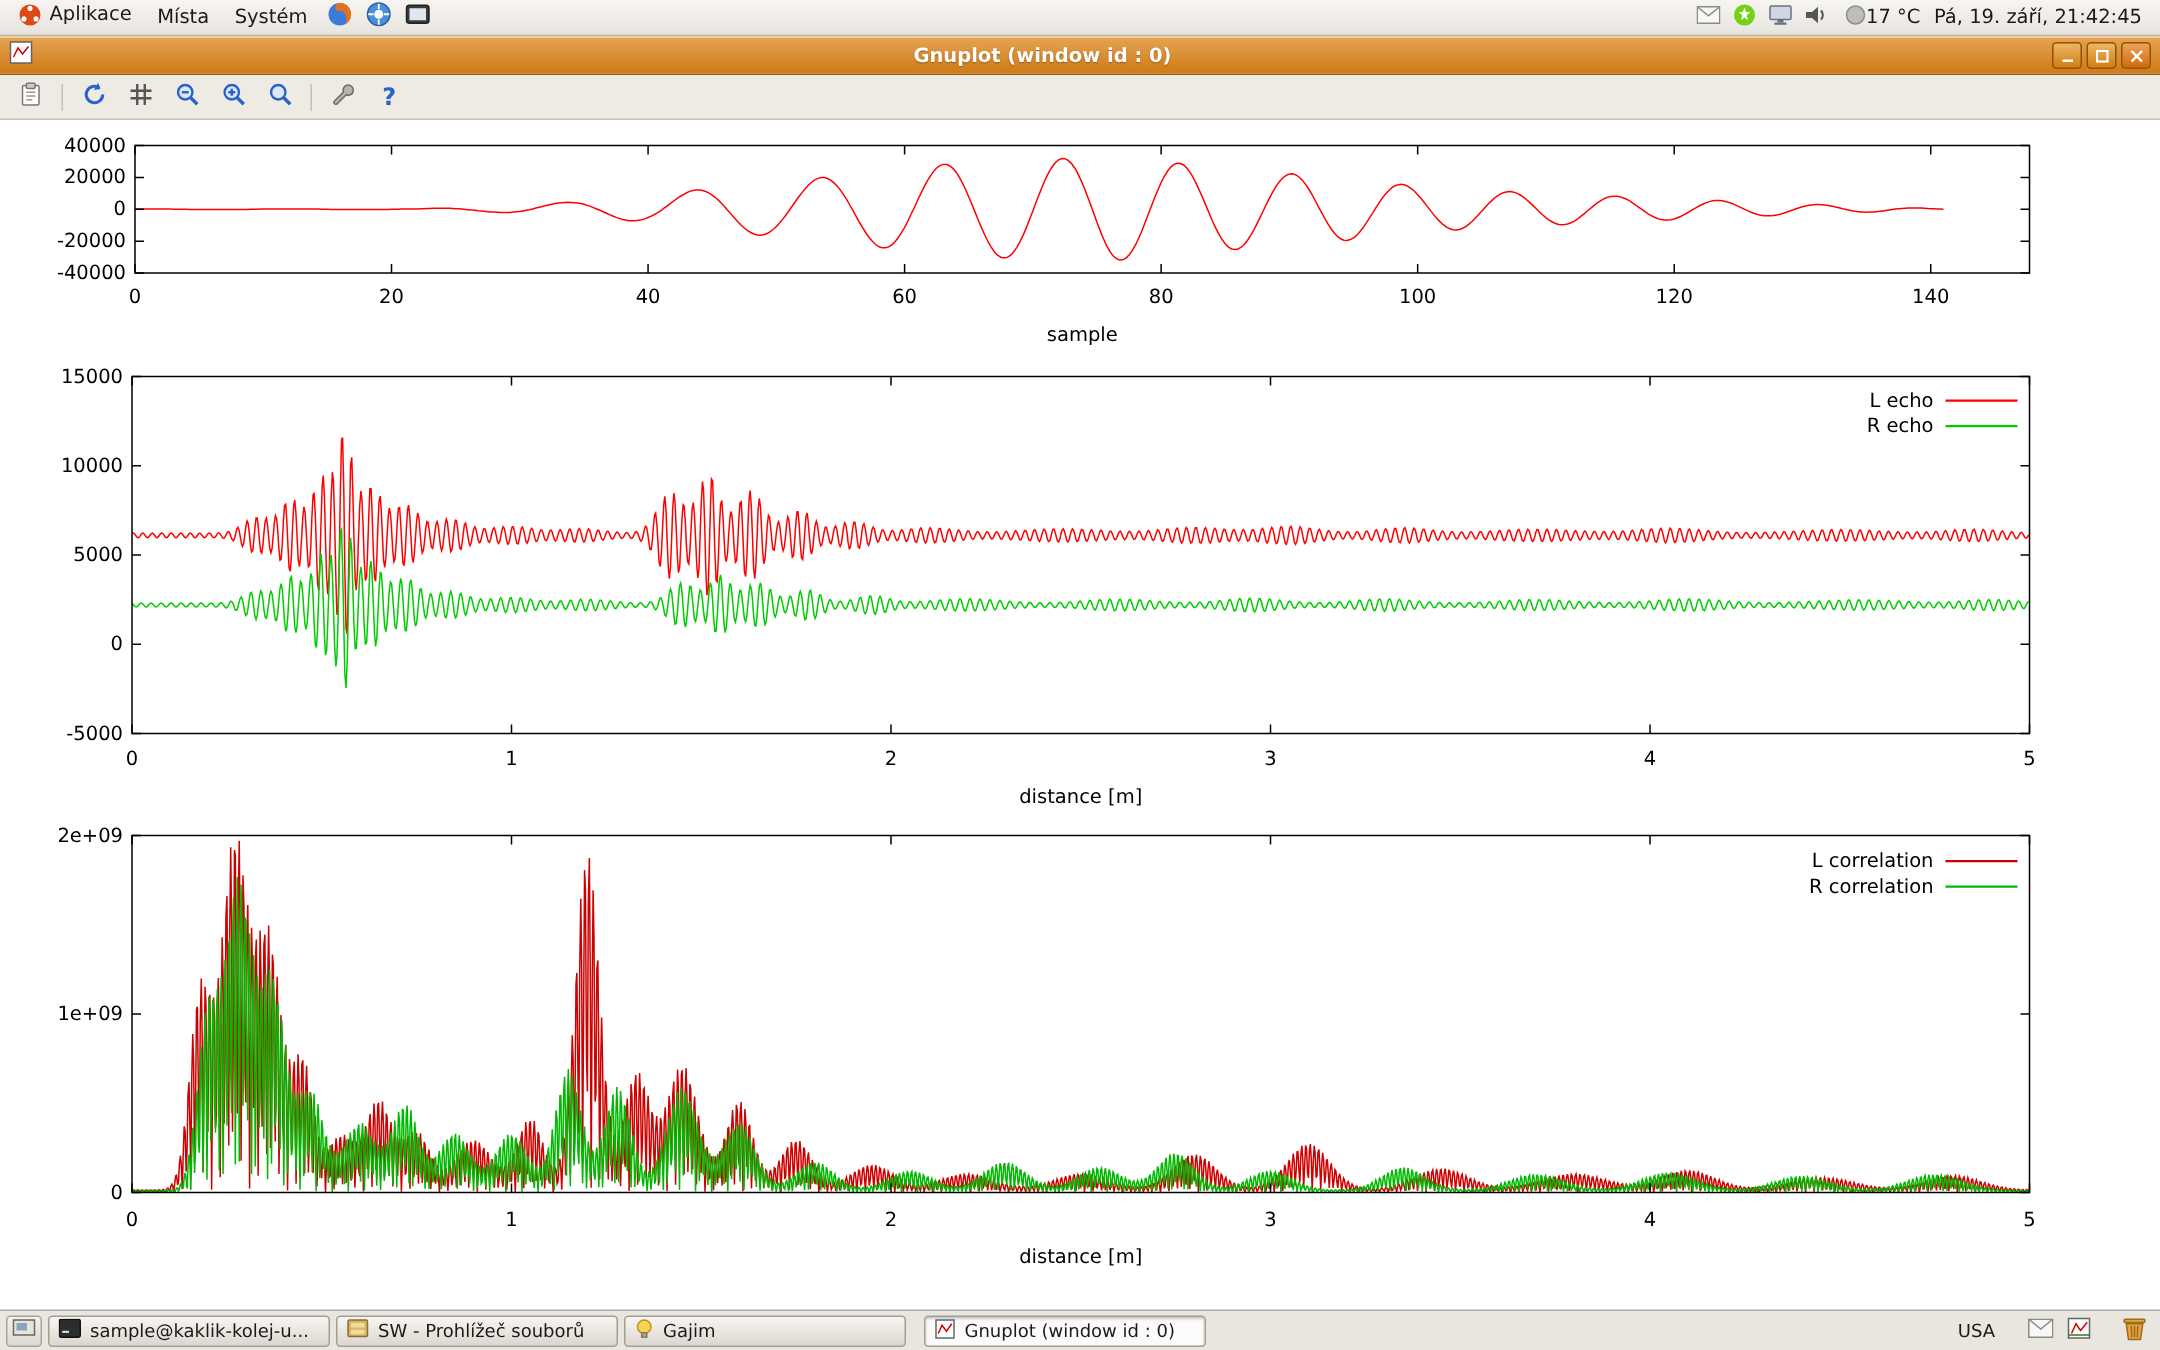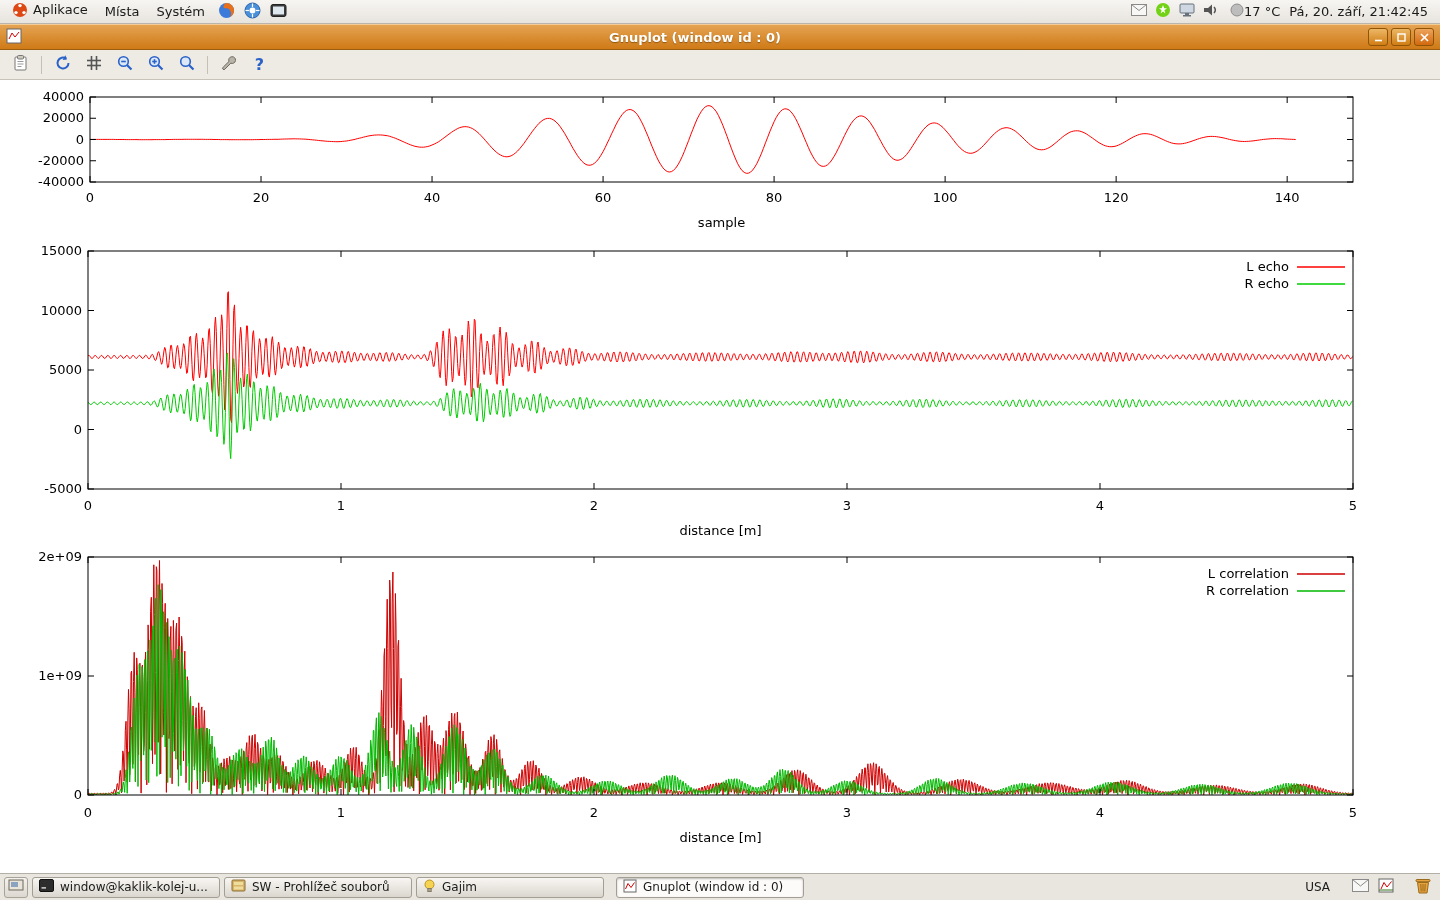--- a/index.html
+++ b/index.html
@@ -118,21 +118,21 @@
           <path d="M11 4a4.5 4.5 0 0 1 0 6" fill="none" stroke="#555" stroke-width="1.5"></path>
         </svg></span>
   </div>
   <div class="temp">
     <span><svg width="14" height="14">
           <circle cx="7" cy="7" r="6" fill="#bdbdbd" stroke="#8d8d8d"></circle>
         </svg></span>
     <span>17 °C</span>
   </div>
   <div class="clock">
-    <span>Pá, 20. září, 21:42:45</span>
+    <span>Pá, 19. září, 21:42:45</span>
   </div>
 </div>
 
 <div class="titlebar">
   <span><svg width="16" height="16">
         <rect x="1" y="1" width="14" height="14" fill="#fff" stroke="#666"></rect>
         <polyline points="3,11 6,5 9,9 13,4" fill="none" stroke="#d00000"></polyline>
       </svg></span>
   <span class="title">Gnuplot (window id : 0)</span>
   <span class="winbtns">
@@ -365,21 +365,21 @@
     <span><svg width="16" height="14">
           <rect x="1" y="1" width="14" height="10" fill="#e8e4da" stroke="#6d685e"></rect>
           <rect x="3" y="3" width="7" height="5" fill="#8aa3c0"></rect>
         </svg></span>
   </div>
   <div class="task">
     <span><svg width="15" height="13">
           <rect x="0.5" y="0.5" width="14" height="12" rx="1.5" fill="#2d2d2d" stroke="#111"></rect>
           <rect x="2.5" y="8.2" width="4.5" height="1.4" fill="#ddd"></rect>
         </svg></span>
-    <span>window@kaklik-kolej-u...</span>
+    <span>sample@kaklik-kolej-u...</span>
   </div>
   <div class="task">
     <span><svg width="15" height="13">
           <rect x="1" y="1" width="13" height="11" rx="1" fill="#d8b56b" stroke="#8c6f33"></rect>
           <rect x="3" y="3" width="9" height="3" fill="#eede9e"></rect>
           <rect x="3" y="7.5" width="9" height="3" fill="#eede9e"></rect>
         </svg></span>
     <span>SW - Prohlížeč souborů</span>
   </div>
   <div class="task">

